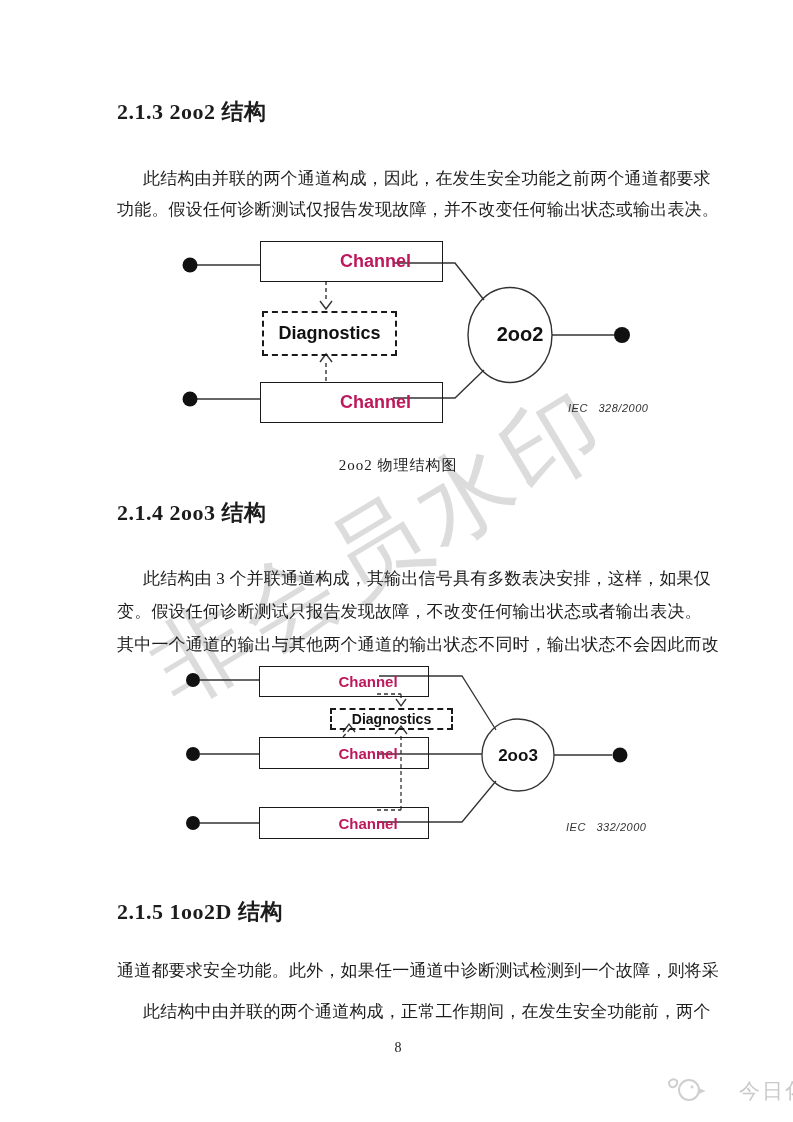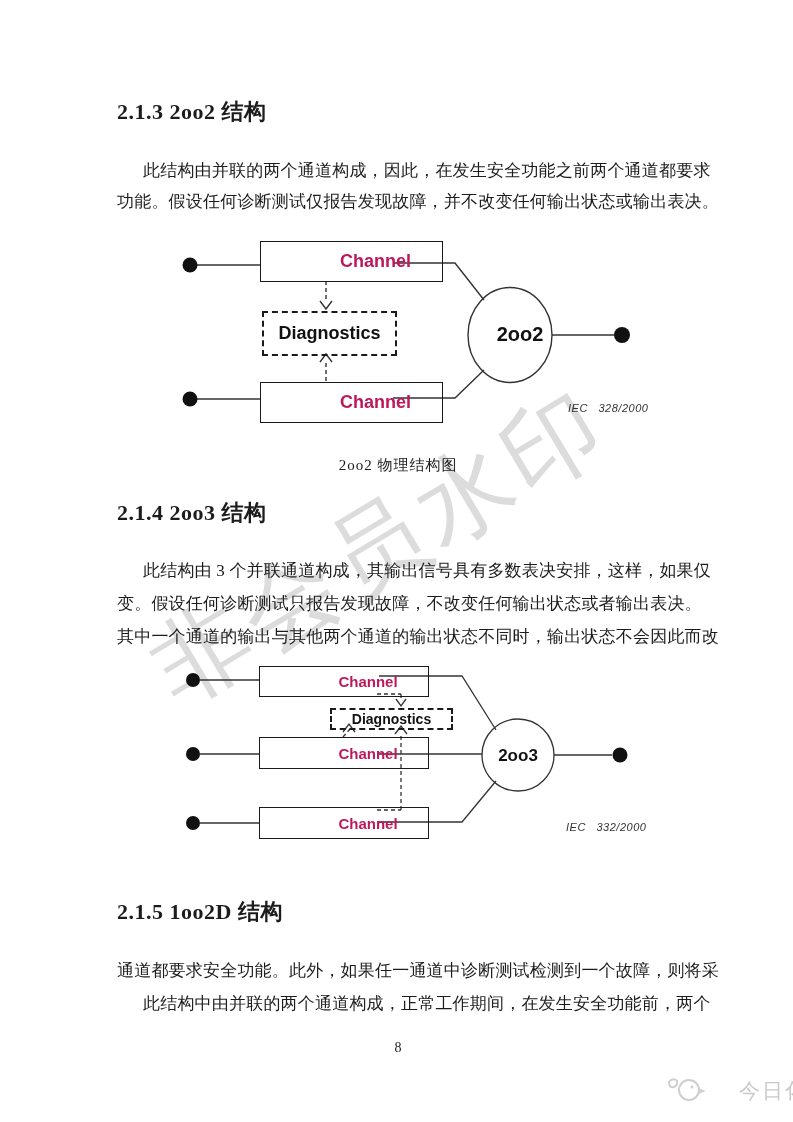--- a/index.html
+++ b/index.html
@@ -20,21 +20,21 @@
     position:absolute;left:117px;font-size:22px;font-weight:bold;
     letter-spacing:0.5px;white-space:nowrap;
   }
   
   .para{position:absolute;left:117px;width:562px;font-size:17px;}
   .jline{
     line-height:33px;height:33px;text-align:justify;text-align-last:justify;
     letter-spacing:0.2px;white-space:nowrap;
   }
   .para.tight .jline{line-height:31px;height:31px;}
-  .indent{text-indent:26px;}
+  .indent{text-indent:26px;margin-top:8px;}
   
   .diagram{position:absolute;left:0;}
   .diagram svg{position:absolute;left:0;top:0;}
   .channel-box{
     position:absolute;border:1.5px solid #1a1a1a;display:flex;align-items:center;justify-content:center;
     font-family:"Liberation Sans","DejaVu Sans",sans-serif;font-weight:bold;color:#be185d;background:transparent;padding-left:48px;
   }
   .diag-box{
     position:absolute;border:2px dashed #1a1a1a;display:flex;align-items:center;justify-content:center;
     font-family:"Liberation Sans","DejaVu Sans",sans-serif;font-weight:bold;color:#111;background:transparent;

